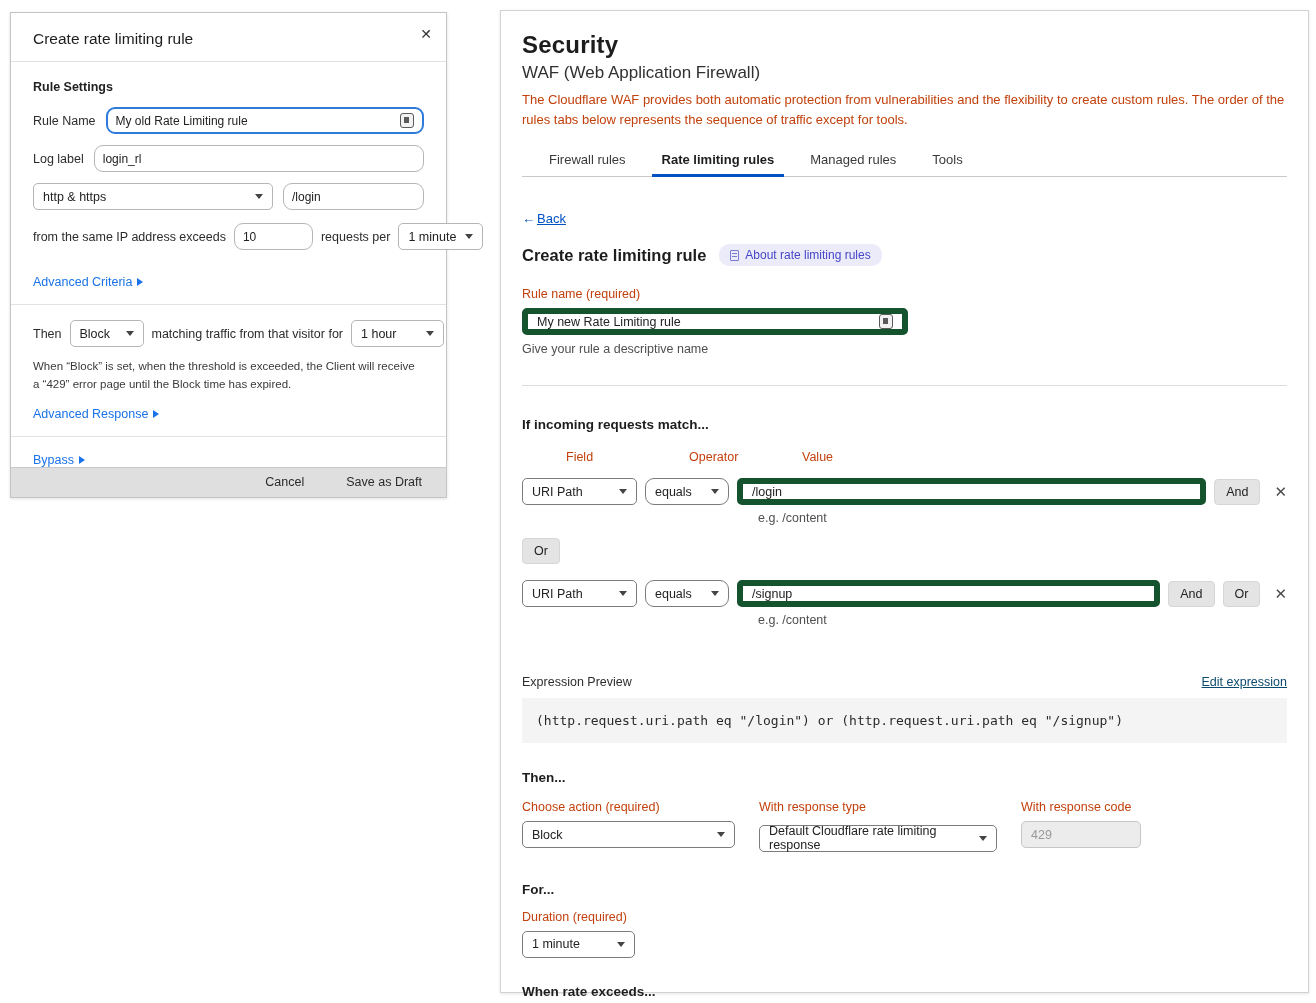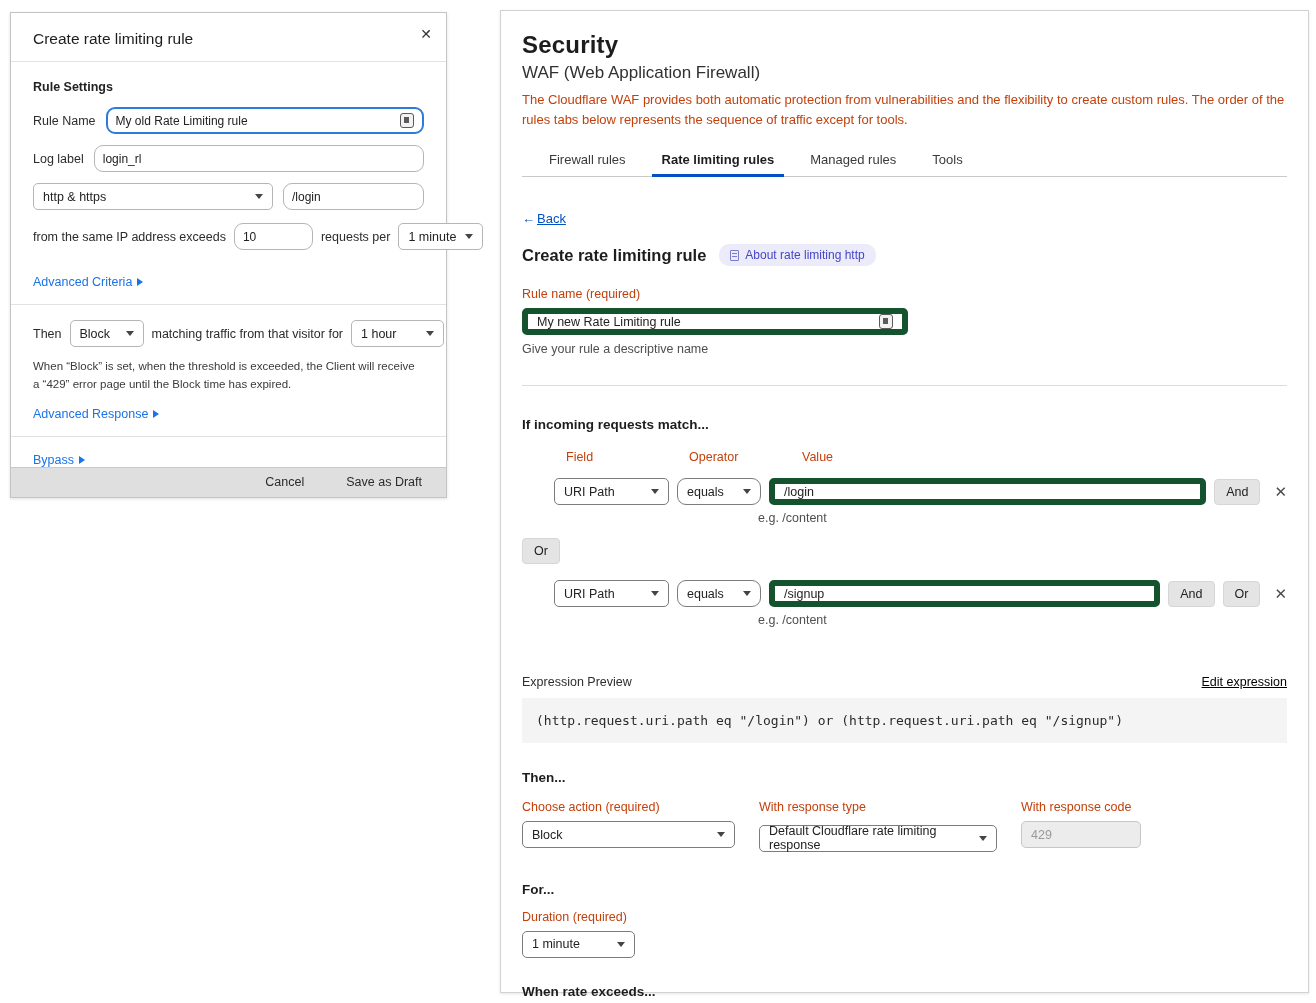--- a/index.html
+++ b/index.html
@@ -79,30 +79,30 @@
 
   .flabel { font-size:12.5px; color:#c2410c; margin-bottom:7px; }
   .help-text { font-size:12.5px; color:#4f4f4f; margin-top:7px; }
   .p-hr { border:none; border-top:1px solid #dcdcdc; margin:29px 0 0 0; }
 
   .sec-head { font-size:13.5px; font-weight:bold; color:#1d1d1d; }
 
   .match-labels { display:flex; margin-top:18px; margin-bottom:7px; }
   .match-labels .ml-field { width:123px;margin-left:44px; }
   .match-labels .ml-op { width:113px; }
-  .cond-row { display:flex; align-items:center; gap:8px;margin-left:32px; }
+  .cond-row { display:flex; align-items:center; gap:8px; }
   .sel-field { width:115px; }
   .sel-op { width:84px;border-radius:9px; }
   .val-input { flex:1; }
   .hint { font-size:12.5px; color:#4f4f4f; margin:6px 0 0 236px; }
   .or-standalone { margin:13px 0 16px 0; }
 
   .expr-head { display:flex; align-items:center; justify-content:space-between; margin-top:48px; }
   .expr-label { font-size:12.5px; color:#2e2e2e; }
-  .edit-link { font-size:12.5px; color:#000000; text-decoration:underline; cursor:pointer;text-align:right; }
+  .edit-link { font-size:12.5px; color:#0c4a6e; text-decoration:underline; cursor:pointer;text-align:right; }
   .code-box { margin-top:9px; background:#f4f4f4; padding:15px 14px; font-size:13px;
     font-family:"DejaVu Sans Mono", monospace; color:#2b2b2b; }
 
   .then-cols { display:flex; gap:24px; margin-top:15px; }
   .disabled-input { background:#ececec; border:1px solid #c6c6c6; color:#9a9a9a; }
 </style>
 </head>
 <body>
 
 <div class="dialog">
@@ -206,21 +206,21 @@
 
   <div class="back-link">
     <span>←</span>
     <span class="bl-text">Back</span>
   </div>
 
   <div class="create-row">
     <span class="create-heading">Create rate limiting rule</span>
     <span class="badge">
       <span class="doc-icon"></span>
-      <span>About rate limiting http</span>
+      <span>About rate limiting rules</span>
     </span>
   </div>
 
   <div class="flabel" style="margin-top:21px;">Rule name (required)</div>
   <div class="tinput" style="width:386px; justify-content:space-between;">
     <span>My new Rate Limiting rule</span>
     <span class="autofill"></span>
   </div>
   <div class="help-text">Give your rule a descriptive name</div>
 

